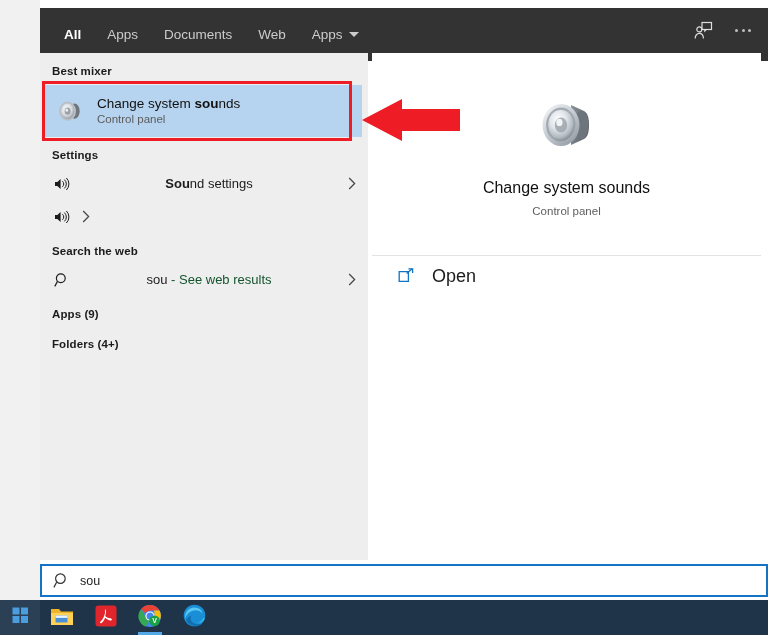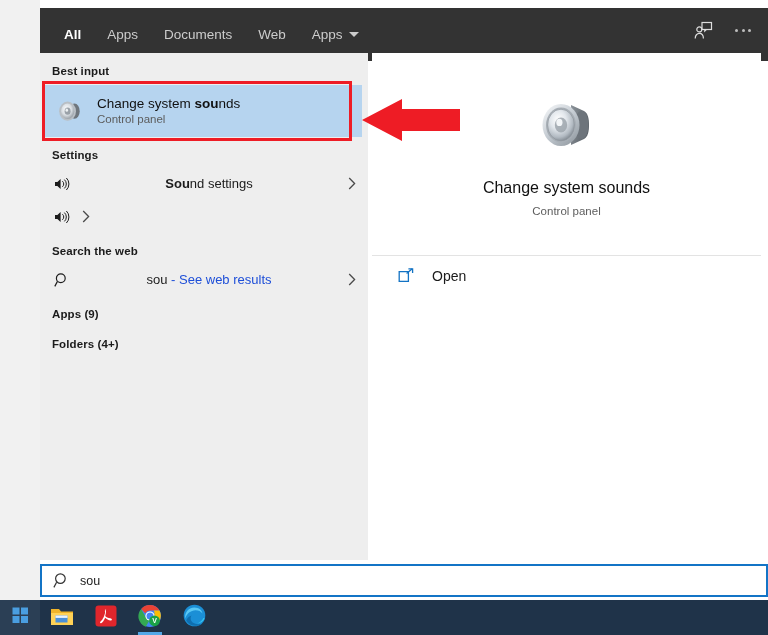--- a/index.html
+++ b/index.html
@@ -180,21 +180,21 @@
   .row-icon svg { display: block; }
   .row-label {
     flex: 1 1 auto;
     font-size: 13px;
     color: #1b1b1b;
     white-space: nowrap;
     overflow: hidden;
     text-align: center;
   }
   .row-label b { font-weight: bold; }
-  .row-label .muted { color: #1d4ed8; }
+  .row-label .muted { color: #14532d; }
   .chev {
     flex: 0 0 auto;
     width: 14px;
     color: #4a4a4a;
     display: flex;
     justify-content: flex-end;
   }
   .chev svg { display: block; }
 
   
@@ -241,21 +241,21 @@
     cursor: default;
   }
   .action-icon {
     width: 20px; height: 20px;
     flex: 0 0 20px;
     margin-right: 16px;
     display: flex;
     align-items: center;
     justify-content: center;
   }
-  .action-label { font-size: 14px; color: #1b1b1b; }
+  .action-label { font-size: 18px; color: #1b1b1b; }
 
   
   .searchbar {
     position: absolute;
     left: 40px; top: 564px;
     width: 728px;
     height: 33px;
     background: #ffffff;
     border: 2px solid #1374c6;
     display: flex;
@@ -361,21 +361,21 @@
             <i></i>
               <i></i>
               <i></i>
           </div>
         </div>
       </div>
     </div>
 
     <div class="left-col">
 
-      <div class="section-head">Best input</div>
+      <div class="section-head">Best mixer</div>
 
       <div class="bestmatch-wrap">
         <div class="bestmatch">
           <div class="bm-icon">
             <svg width="30" height="30" viewBox="0 0 30 30">
               <defs>
                 <radialGradient id="spkSmall" cx="42%" cy="38%" r="68%">
                   <stop offset="0%" stop-color="#ffffff"></stop>
                   <stop offset="55%" stop-color="#d8dde2"></stop>
                   <stop offset="100%" stop-color="#8d949b"></stop>

